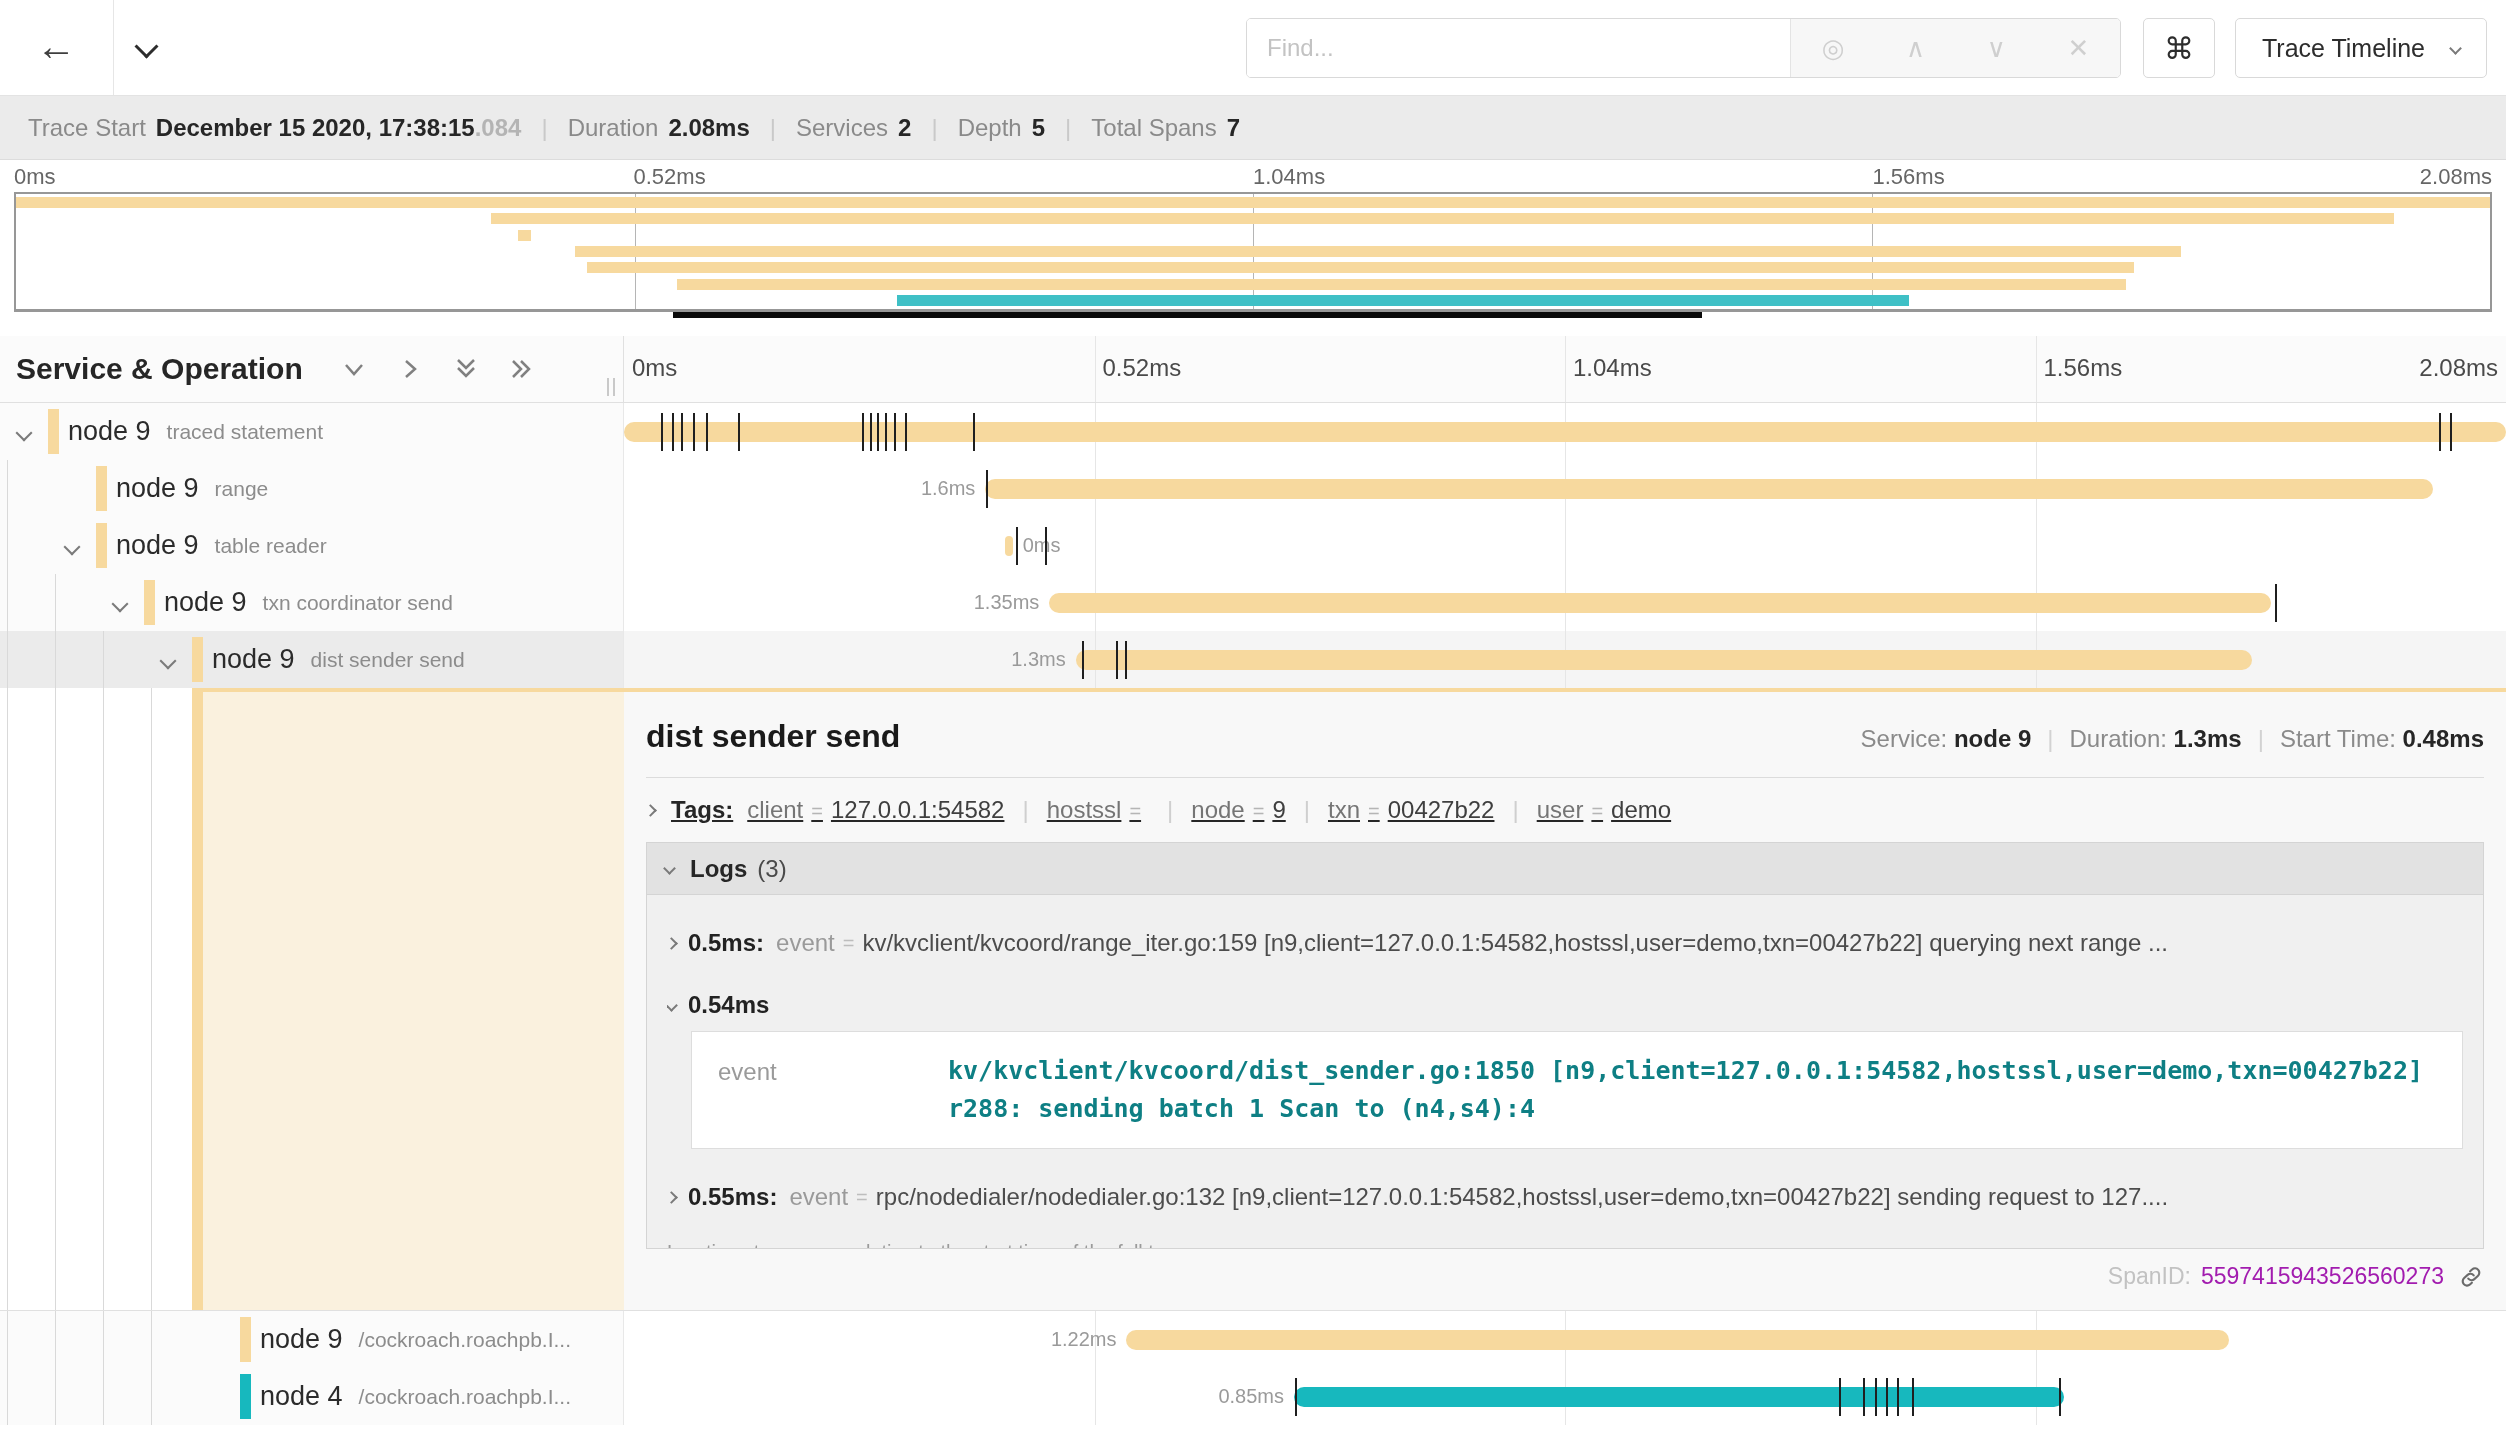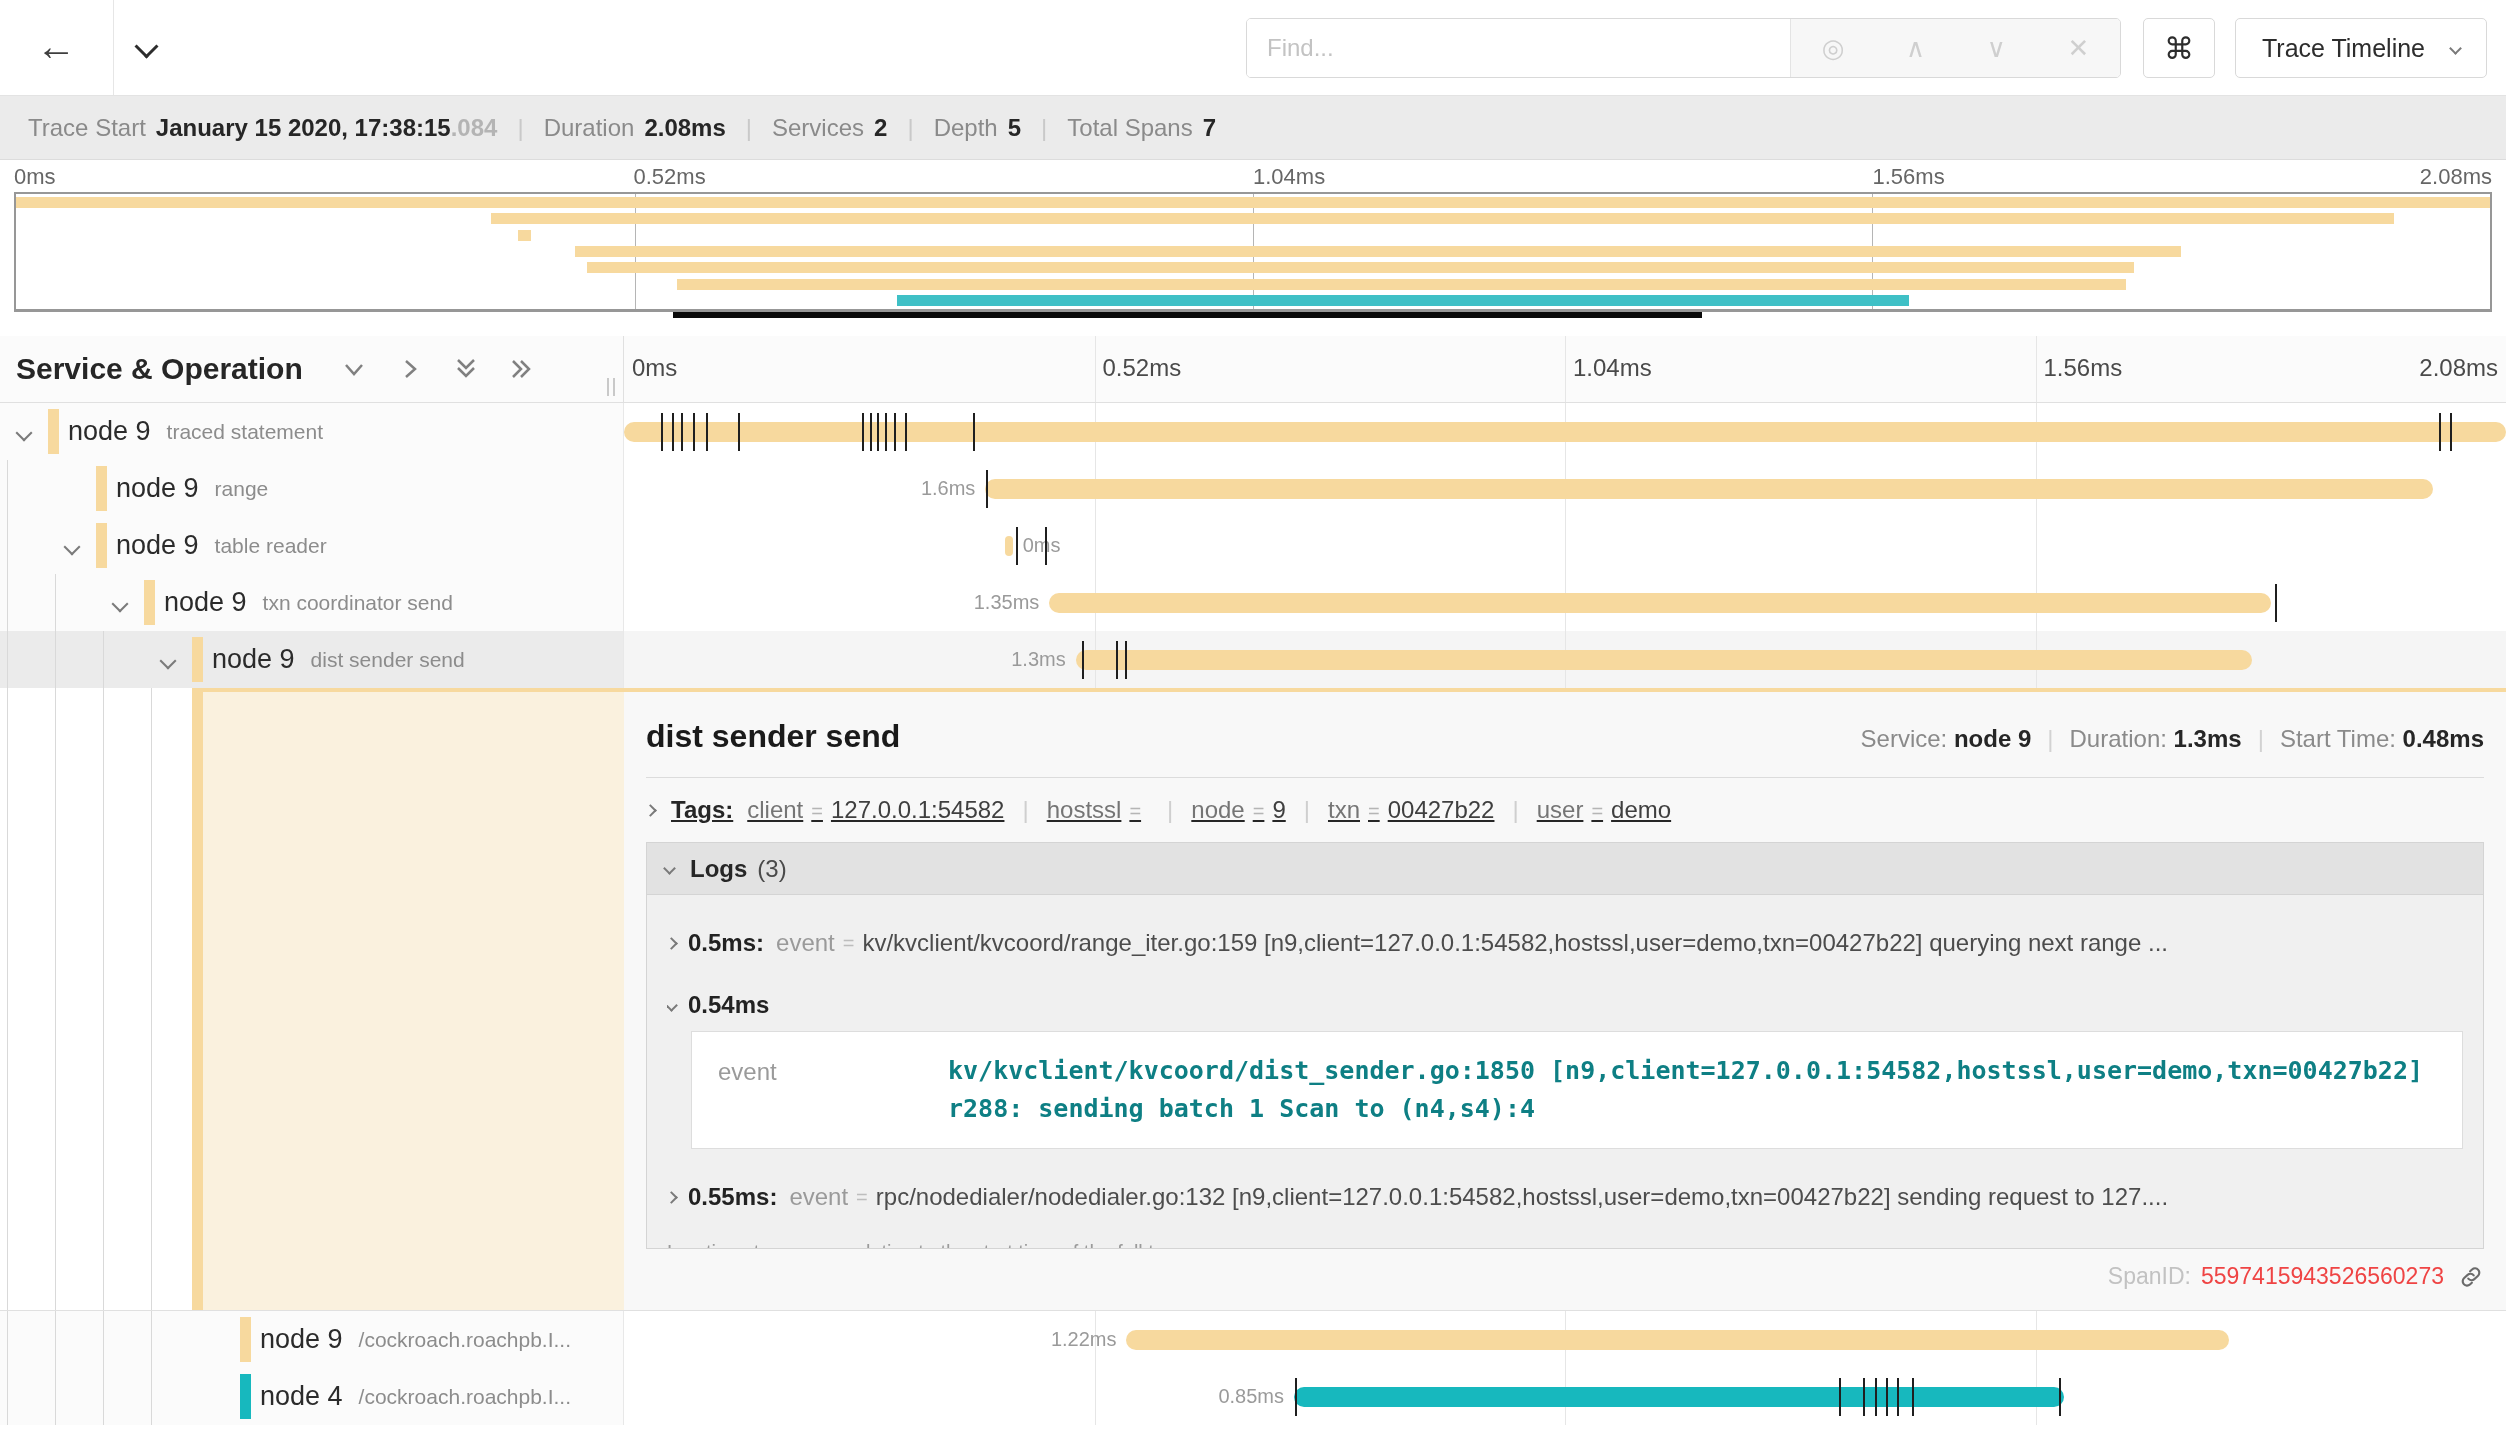--- a/index.html
+++ b/index.html
@@ -111,21 +111,21 @@
   .log-key { color:#9a9a9a; }
   .log-eq { color:#bdbdbd; font-size:20px; margin:0 8px; }
   .log-val { color:#4c4c4c; overflow:hidden; text-overflow:ellipsis; }
   .log-card { margin:12px 20px 0 44px; background:#fff; border:1px solid #ddd; display:flex; padding:20px 0; }
   .log-card .k { width:256px; flex:none; padding-left:26px; font-size:24px; color:#9a9a9a; padding-top:6px; }
   .log-card .v { width:1480px; font-family:"DejaVu Sans Mono", monospace; font-size:25px; line-height:38px;
                  color:#0e7f84; font-weight:bold; word-break:break-all; }
   .logs-footer { margin:30px 20px 0 20px; font-size:20px; color:#9a9a9a; }
   .spanid-row { display:flex; align-items:center; justify-content:flex-end; margin-top:14px; font-size:23px; }
   .spanid-label { color:#c2c2c2; margin-right:10px;margin-left:16px; }
-  .spanid-val { color:#ef4444; }
+  .spanid-val { color:#a21caf; }
   .link-icon { margin-left:14px; cursor:pointer; display:flex; }
 </style>
 </head>
 <body>
 
 <div id="app">
 
   <div class="app-header">
     <div class="back-btn">←</div>
     <div class="hdr-divider"></div>
@@ -141,21 +141,21 @@
     </div>
     <div class="sq-btn cmd-btn">⌘</div>
     <div class="sq-btn view-btn">
       <span>Trace Timeline</span>
       <span class="chev down sm"></span>
     </div>
   </div>
 
   <div class="summary-bar">
       <span class="lbl">Trace Start</span>
-      <span class="val">January 15 2020, 17:38:15</span>
+      <span class="val">December 15 2020, 17:38:15</span>
       <span class="sfx">.084</span>
       <span class="sep">|</span>
       <span class="lbl">Duration</span>
       <span class="val">2.08ms</span>
       <span class="sep">|</span>
       <span class="lbl">Services</span>
       <span class="val">2</span>
       <span class="sep">|</span>
       <span class="lbl">Depth</span>
       <span class="val">5</span>

